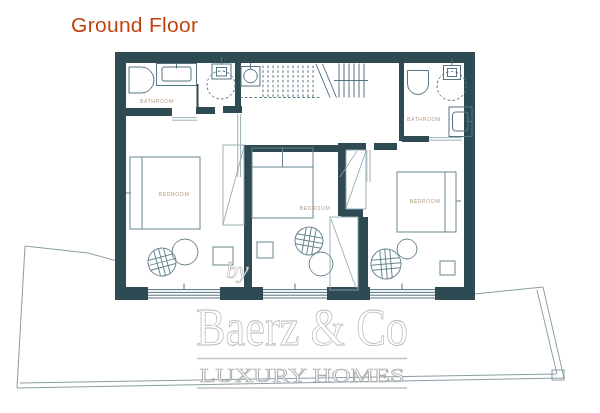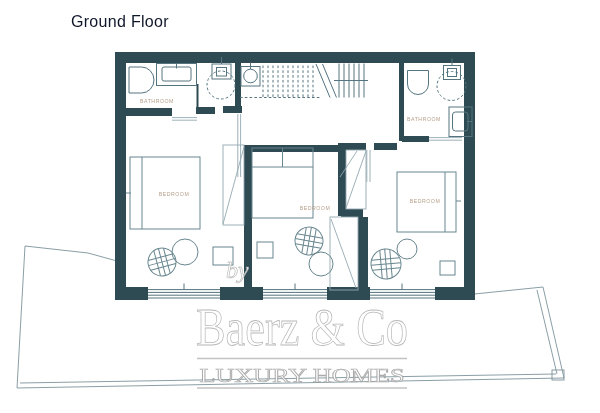--- a/index.html
+++ b/index.html
@@ -1,18 +1,18 @@
 <!DOCTYPE html>
 <html><head>
 <meta charset="utf-8">
 <style>
   html,body{margin:0;padding:0;background:#ffffff;}
   body{width:600px;height:413px;position:relative;font-family:"Liberation Sans",sans-serif;overflow:hidden;}
   .canvas{position:absolute;inset:0;background:#ffffff;}
-  .floor-title{position:absolute;left:71px;top:13px;font-size:16px;letter-spacing:.3px;color:#0f172a;}
+  .floor-title{position:absolute;left:71px;top:13px;font-size:21px;letter-spacing:.3px;color:#c2410c;}
   svg{position:absolute;left:0;top:0;}
   .wall{fill:#2e4a53;stroke:none;}
   .ln{stroke:#54747f;stroke-width:1;fill:none;}
   .fur{stroke:#68868f;stroke-width:1;fill:none;}
   .thin{stroke:#93a9b1;stroke-width:.9;fill:none;}
   .dash{stroke-dasharray:2.6,2.2;}
   .ter{stroke:#7d939b;stroke-width:.9;fill:none;}
   .lbl{font:5.2px "Liberation Sans",sans-serif;letter-spacing:.55px;fill:#b7a08c;text-anchor:middle;}
   .wm-by{font:italic 24px "Liberation Serif",serif;fill:#fff;stroke:#aaaaaa;stroke-width:.6;}
   .wm-big{font:52px "Liberation Serif",serif;fill:#fff;stroke:#b2b2b2;stroke-width:.8;text-anchor:middle;}

